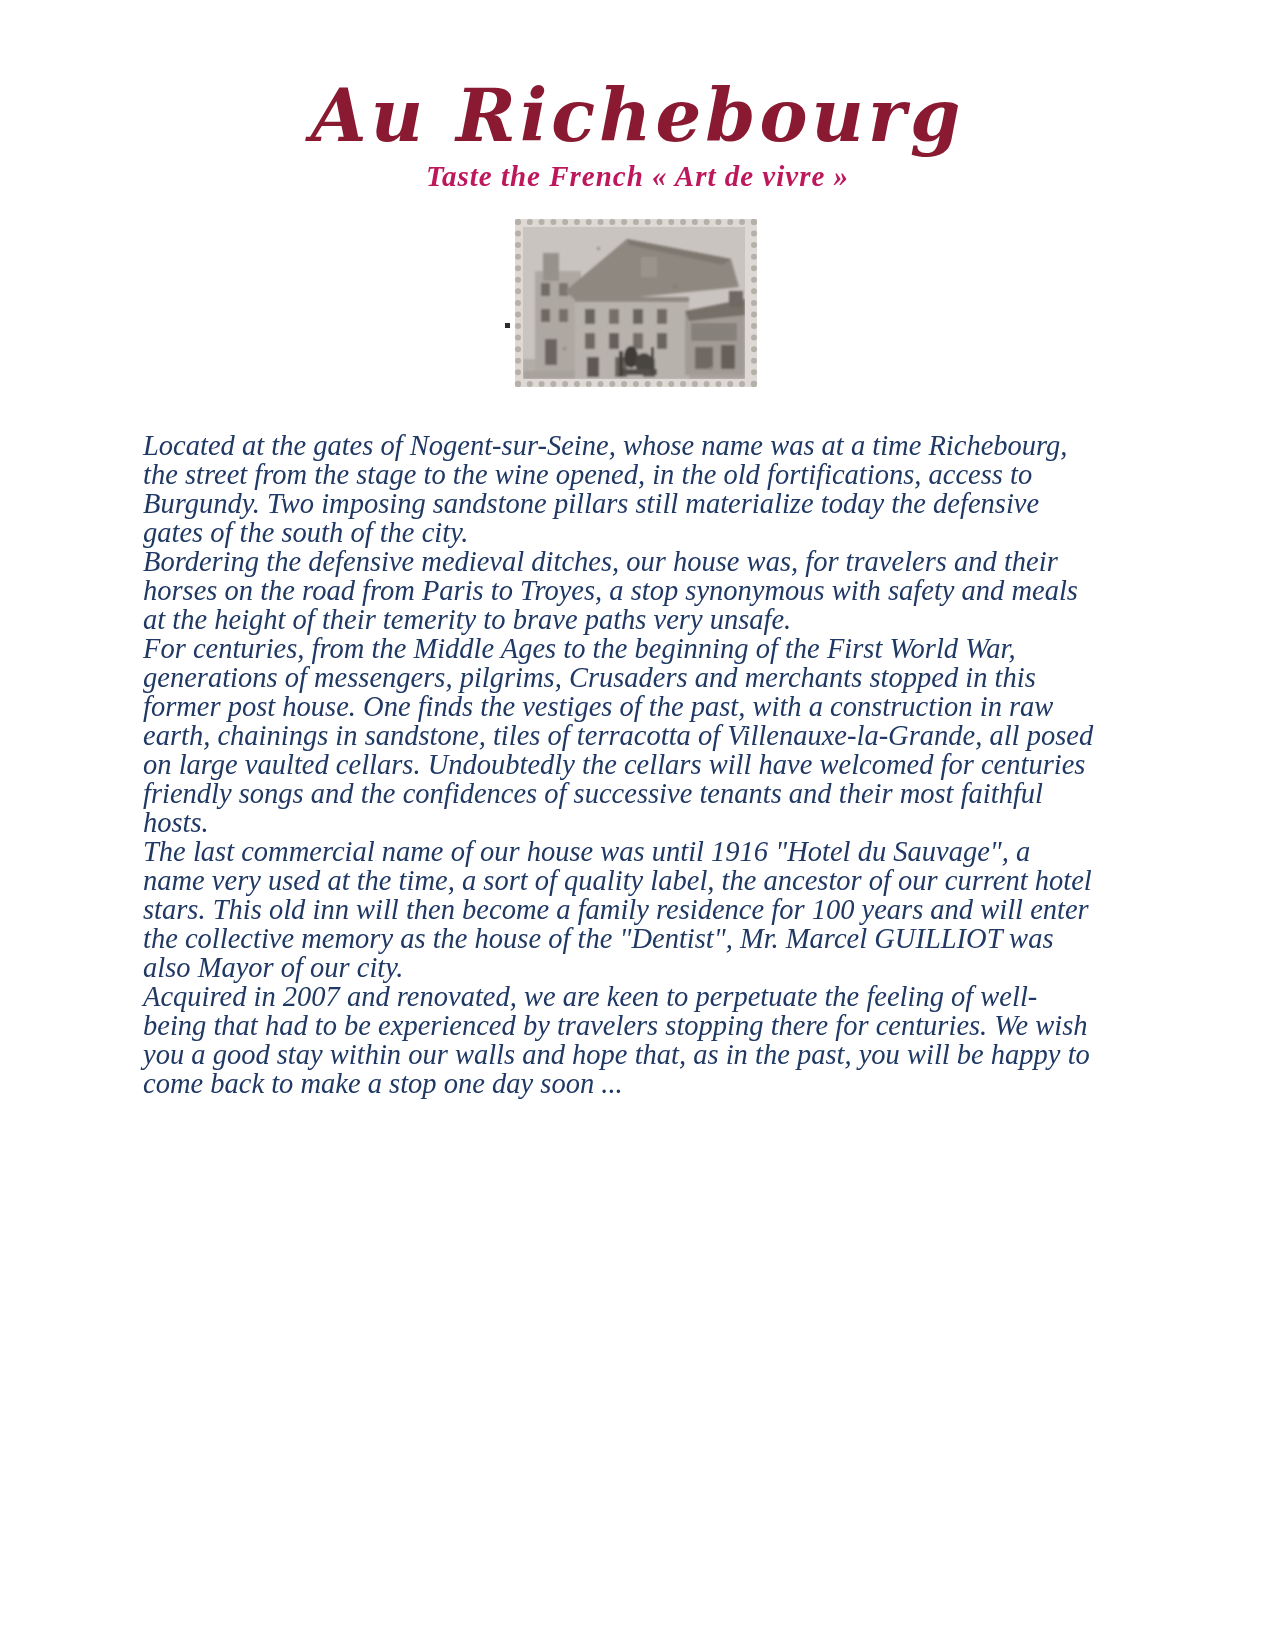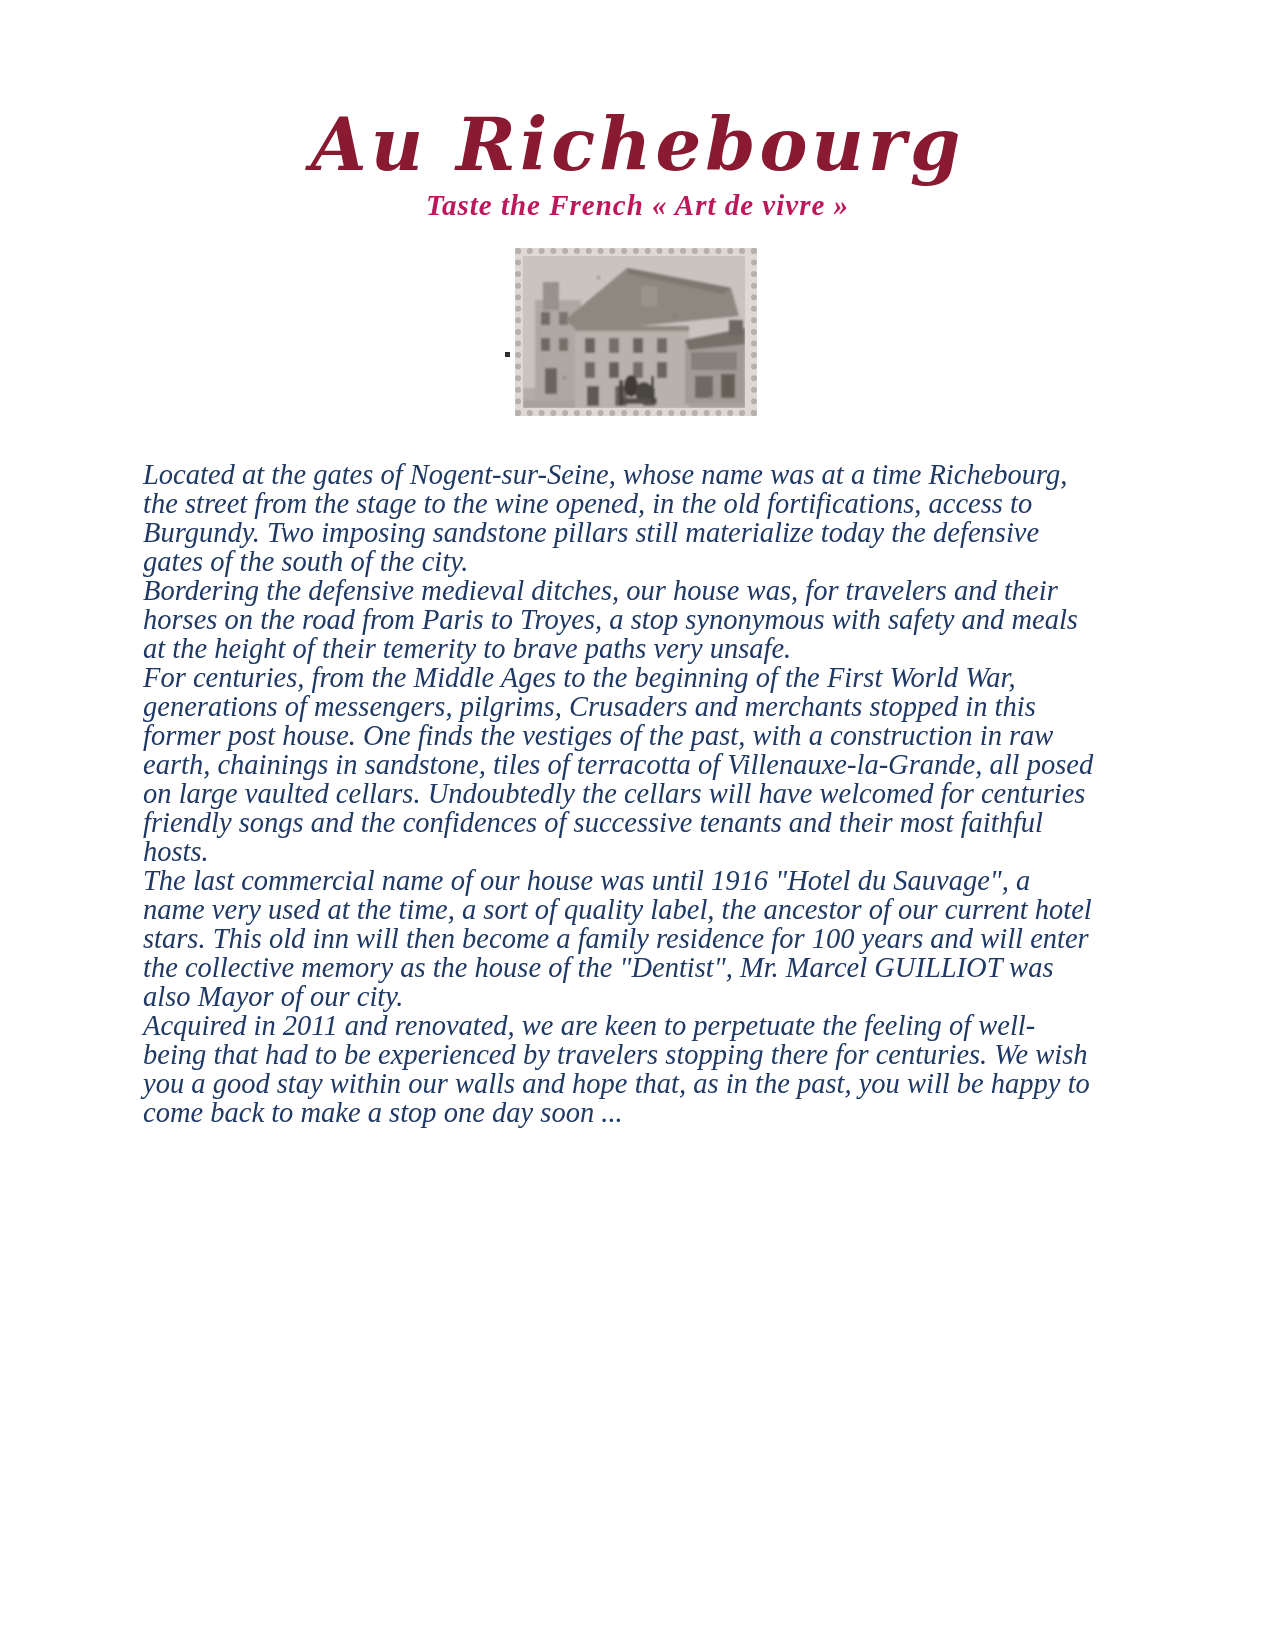--- a/index.html
+++ b/index.html
@@ -9,21 +9,21 @@
   }
   .page {
     position: relative;
     width: 1275px;
     height: 1650px;
     background: #ffffff;
     overflow: hidden;
   }
   .doc-title {
     margin: 0;
-    padding-top: 109px;
+    padding-top: 80px;
     text-align: center;
     font-family: "DejaVu Serif", serif;
     font-style: italic;
     font-weight: 600;
     font-size: 72px;
     line-height: 1.0;
     letter-spacing: 4px;
     color: #8a1a32;
   }
   .doc-subtitle {
@@ -141,16 +141,16 @@
         </g>
       </svg>
     </div>
   </div>
 
   <div class="body-text">
     <p>Located at the gates of Nogent-sur-Seine, whose name was at a time Richebourg, the street from the stage to the wine opened, in the old fortifications, access to Burgundy. Two imposing sandstone pillars still materialize today the defensive gates of the south of the city.</p>
     <p>Bordering the defensive medieval ditches, our house was, for travelers and their horses on the road from Paris to Troyes, a stop synonymous with safety and meals at the height of their temerity to brave paths very unsafe.</p>
     <p>For centuries, from the Middle Ages to the beginning of the First World War, generations of messengers, pilgrims, Crusaders and merchants stopped in this former post house. One finds the vestiges of the past, with a construction in raw earth, chainings in sandstone, tiles of terracotta of Villenauxe-la-Grande, all posed on large vaulted cellars. Undoubtedly the cellars will have welcomed for centuries friendly songs and the confidences of successive tenants and their most faithful hosts.</p>
     <p>The last commercial name of our house was until 1916 "Hotel du Sauvage", a name very used at the time, a sort of quality label, the ancestor of our current hotel stars. This old inn will then become a family residence for 100 years and will enter the collective memory as the house of the "Dentist", Mr. Marcel GUILLIOT was also Mayor of our city.</p>
-    <p>Acquired in 2011 and renovated, we are keen to perpetuate the feeling of well-being that had to be experienced by travelers stopping there for centuries. We wish you a good stay within our walls and hope that, as in the past, you will be happy to come back to make a stop one day soon ...</p>
+    <p>Acquired in 2007 and renovated, we are keen to perpetuate the feeling of well-being that had to be experienced by travelers stopping there for centuries. We wish you a good stay within our walls and hope that, as in the past, you will be happy to come back to make a stop one day soon ...</p>
   </div>
 
 </div>
 
 </body></html>

